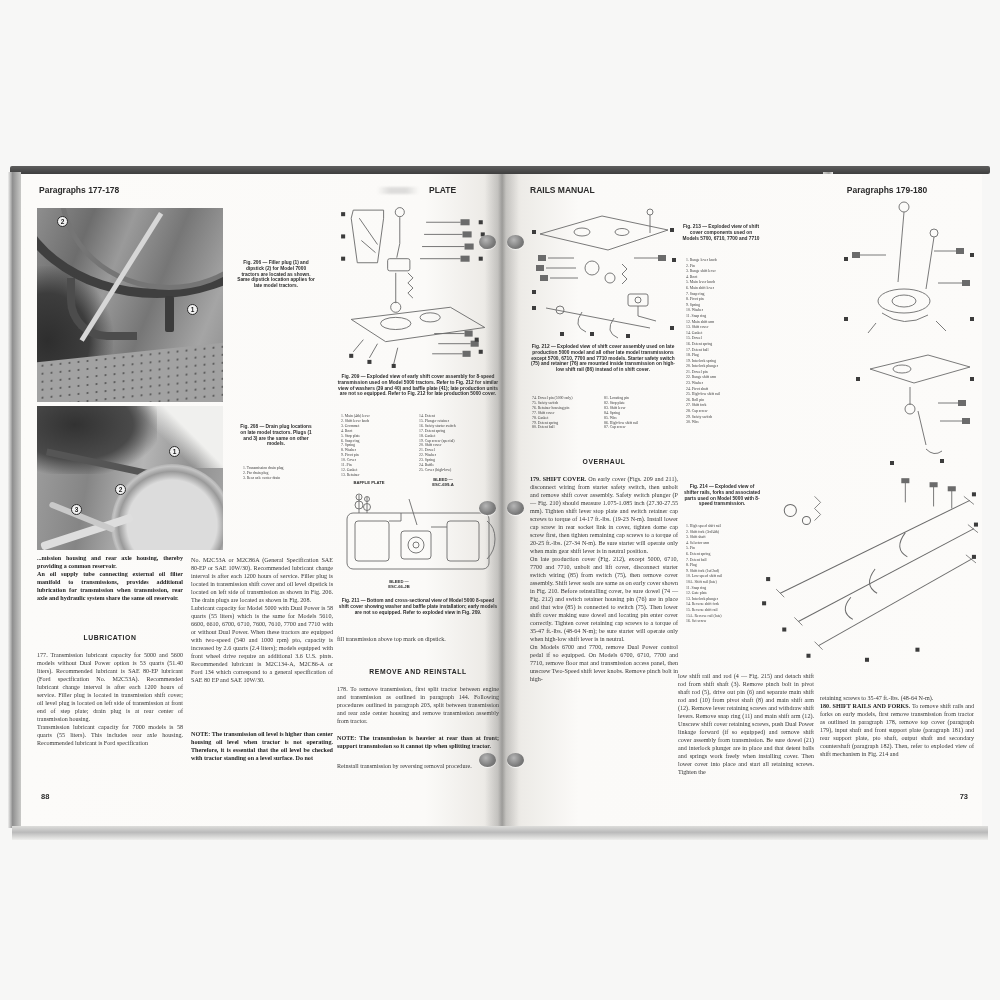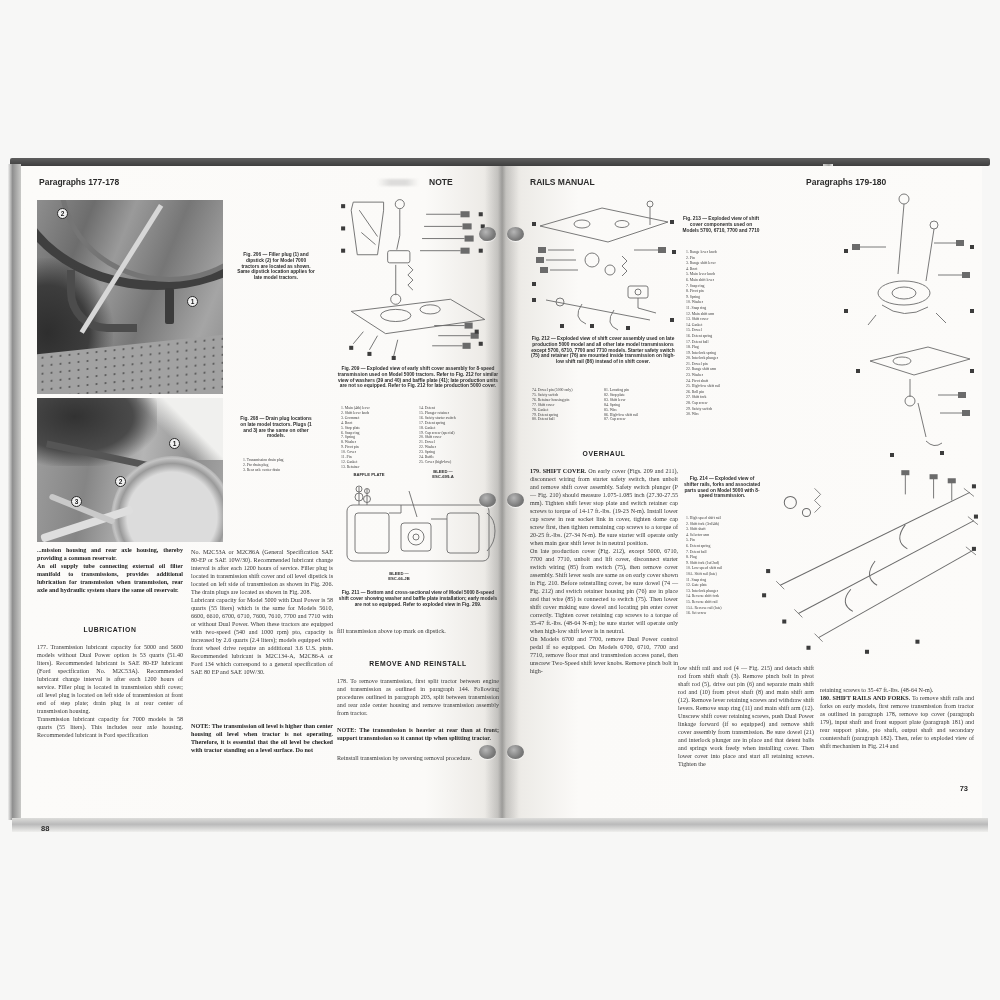--- a/index.html
+++ b/index.html
@@ -1,20 +1,20 @@
 <!DOCTYPE html>
 <html><head>
 <meta charset="utf-8">
 <style>
   * { margin:0; padding:0; box-sizing:border-box; }
   html,body { background:#f7f7f6; }
   #canvas { position:relative; width:1000px; height:1000px; background:#f7f7f6; overflow:hidden;
             font-family:"Liberation Serif", serif; }
 
-  .book { position:absolute; left:8px; top:158px; width:825px; height:674px; }
+  .book { position:absolute; left:8px; top:166px; width:825px; height:674px; }
   .cover-top { position:absolute; left:2px; top:0; width:980px; height:8px;
                background:linear-gradient(to bottom,#5e5e5e,#3e3e3e); border-radius:2px; }
   .edge-left { position:absolute; left:0; top:6px; width:13px; height:656px;
                background:linear-gradient(to right,#efefee,#8f8f8f 35%,#c9c9c7); }
   .edge-right { position:absolute; right:0; top:6px; width:10px; height:656px;
                 background:linear-gradient(to left,#efefee,#a0a09e 40%,#d0d0ce); }
   .edge-bottom { position:absolute; left:4px; bottom:0; width:976px; height:14px;
                  background:linear-gradient(to bottom,#dddddb,#bababa 45%,#efefed); }
   .page { position:absolute; top:8px; height:652px; }
   .page-left  { left:13px;  width:481px;
@@ -58,21 +58,21 @@
 <div id="canvas">
   <div class="book">
     <div class="cover-top"></div>
     <div class="edge-left"></div>
     <div class="edge-right"></div>
     <div class="edge-bottom"></div>
 
     <div class="page page-left">
       <div class="hdr" style="left:18px;top:11px;">Paragraphs 177-178</div>
       <div class="ghost" style="left:356px;top:13px;width:42px;height:7px;"></div>
-      <div class="hdr" style="left:408px;top:11px;">NOTE</div>
+      <div class="hdr" style="left:408px;top:11px;">PLATE</div>
 
       <div class="photo" style="left:16px;top:34px;width:186px;height:194px;background:linear-gradient(112deg,#8e8e8e 0%,#6d6d6d 22%,#9a9a9a 38%,#767676 58%,#a5a5a5 82%,#8a8a8a 100%);">
         <div style="position:absolute;left:-30px;top:-150px;width:300px;height:240px;border:9px solid #3f3f3f;border-radius:50%;"></div>
         <div style="position:absolute;left:22px;top:-118px;width:220px;height:200px;border:5px solid #757575;border-radius:50%;"></div>
         <div style="position:absolute;left:-20px;top:58px;width:96px;height:150px;background:radial-gradient(ellipse at 32% 50%,#2e2e2e 0%,#3d3d3d 45%,rgba(0,0,0,0) 72%);"></div>
         <div style="position:absolute;left:30px;top:70px;width:70px;height:62px;border:8px solid #4c4c4c;border-right:none;border-top:none;border-radius:0 0 0 40px;"></div>
         <div style="position:absolute;left:122px;top:4px;width:5px;height:150px;background:#d7d7d7;transform:rotate(32deg);transform-origin:top left;"></div>
         <div style="position:absolute;left:128px;top:88px;width:9px;height:36px;background:#3b3b3b;border-radius:2px;"></div>
         <div style="position:absolute;left:-8px;bottom:-22px;width:212px;height:72px;background-color:#a2a2a2;background-image:radial-gradient(#5f5f5f 1px,rgba(0,0,0,0) 1.5px);background-size:9px 8px;transform:skewY(-6deg);"></div>
         <div class="callout" style="left:150px;top:96px;">1</div>
@@ -96,21 +96,21 @@
           <div>1. Transmission drain plug</div>
           <div>2. Pto drain plug</div>
           <div>3. Rear axle center drain</div>
         </div>
 
       <div class="body bold" style="left:16px;top:380px;width:146px;">...mission housing and rear axle housing, thereby providing a common reservoir.
 An oil supply tube connecting external oil filter manifold to transmissions, provides additional lubrication for transmission when transmission, rear axle and hydraulic system share the same oil reservoir.</div>
       <div class="heading" style="left:16px;top:460px;width:146px;">LUBRICATION</div>
       <div class="body" style="left:16px;top:477px;width:146px;">177. Transmission lubricant capacity for 5000 and 5600 models without Dual Power option is 53 quarts (51.40 liters). Recommended lubricant is SAE 80-EP lubricant (Ford specification No. M2C53A). Recommended lubricant change interval is after each 1200 hours of service. Filler plug is located in transmission shift cover; oil level plug is located on left side of transmission at front end of step plate; drain plug is at rear center of transmission housing.
 Transmission lubricant capacity for 7000 models is 58 quarts (55 liters). This includes rear axle housing. Recommended lubricant is Ford specification</div>
-      <div class="pagenum" style="left:20px;top:618px;margin-top:40px;">88</div>
+      <div class="pagenum" style="left:20px;top:618px;">88</div>
 
       <div class="body" style="left:170px;top:382px;width:142px;">No. M2C53A or M2C86A (General Specification SAE 80-EP or SAE 10W/30). Recommended lubricant change interval is after each 1200 hours of service. Filler plug is located in transmission shift cover and oil level dipstick is located on left side of transmission as shown in Fig. 206. The drain plugs are located as shown in Fig. 208.
 Lubricant capacity for Model 5000 with Dual Power is 58 quarts (55 liters) which is the same for Models 5610, 6600, 6610, 6700, 6710, 7600, 7610, 7700 and 7710 with or without Dual Power. When these tractors are equipped with two-speed (540 and 1000 rpm) pto, capacity is increased by 2.6 quarts (2.4 liters); models equipped with front wheel drive require an additional 3.6 U.S. pints. Recommended lubricant is M2C134-A, M2C86-A or Ford 134 which correspond to a general specification of SAE 80 EP and SAE 10W/30.</div>
       <div class="body bold" style="left:170px;top:556px;width:142px;">NOTE: The transmission oil level is higher than center housing oil level when tractor is not operating. Therefore, it is essential that the oil level be checked with tractor standing on a level surface. Do not</div>
 
       <svg class="fig" style="left:316px;top:26px;" width="162" height="170" viewBox="0 0 160 168">
         <g fill="none" stroke="#6b6b6b" stroke-width="0.9">
           <path d="M16,10 h30 v8 l-6,44 h-20 l-6,-44 z"></path>
           <path d="M22,18 l18,26 M24,40 l14,12"></path>
           <circle cx="62" cy="12" r="4.5"></circle>
@@ -207,21 +207,21 @@
       <div class="cap" style="left:316px;top:424px;width:162px;">Fig. 211 — Bottom and cross-sectional view of Model 5000 8-speed shift cover showing washer and baffle plate installation; early models are not so equipped. Refer to exploded view in Fig. 209.</div>
       <div class="body" style="left:316px;top:461px;width:162px;">fill transmission above top mark on dipstick.</div>
       <div class="heading" style="left:316px;top:494px;width:162px;">REMOVE AND REINSTALL</div>
       <div class="body" style="left:316px;top:511px;width:162px;">178. To remove transmission, first split tractor between engine and transmission as outlined in paragraph 144. Following procedures outlined in paragraph 203, split between transmission and rear axle center housing and remove transmission assembly from tractor.</div>
       <div class="body bold" style="left:316px;top:560px;width:162px;">NOTE: The transmission is heavier at rear than at front; support transmission so it cannot tip when splitting tractor.</div>
       <div class="body" style="left:316px;top:588px;width:162px;">Reinstall transmission by reversing removal procedure.</div>
     </div>
 
     <div class="page page-right">
       <div class="hdr" style="left:28px;top:11px;">RAILS MANUAL</div>
-      <div class="hdr" style="left:304px;top:11px;width:162px;text-align:left;">Paragraphs 179-180</div>
+      <div class="hdr" style="left:304px;top:11px;width:162px;text-align:center;">Paragraphs 179-180</div>
 
       <svg class="fig" style="left:28px;top:32px;" width="148" height="134" viewBox="0 0 148 134">
         <g fill="none" stroke="#6b6b6b" stroke-width="0.9">
           <path d="M10,28 l62,-18 66,14 -60,20 z"></path>
           <ellipse cx="52" cy="26" rx="8" ry="4"></ellipse>
             <ellipse cx="92" cy="26" rx="7" ry="3.5"></ellipse>
           <circle cx="120" cy="6" r="3"></circle>
             <path d="M120,9 v18"></path>
           <path d="M18,52 h26 M16,62 h30 M20,72 h28"></path>
           <circle cx="62" cy="62" r="7"></circle>

